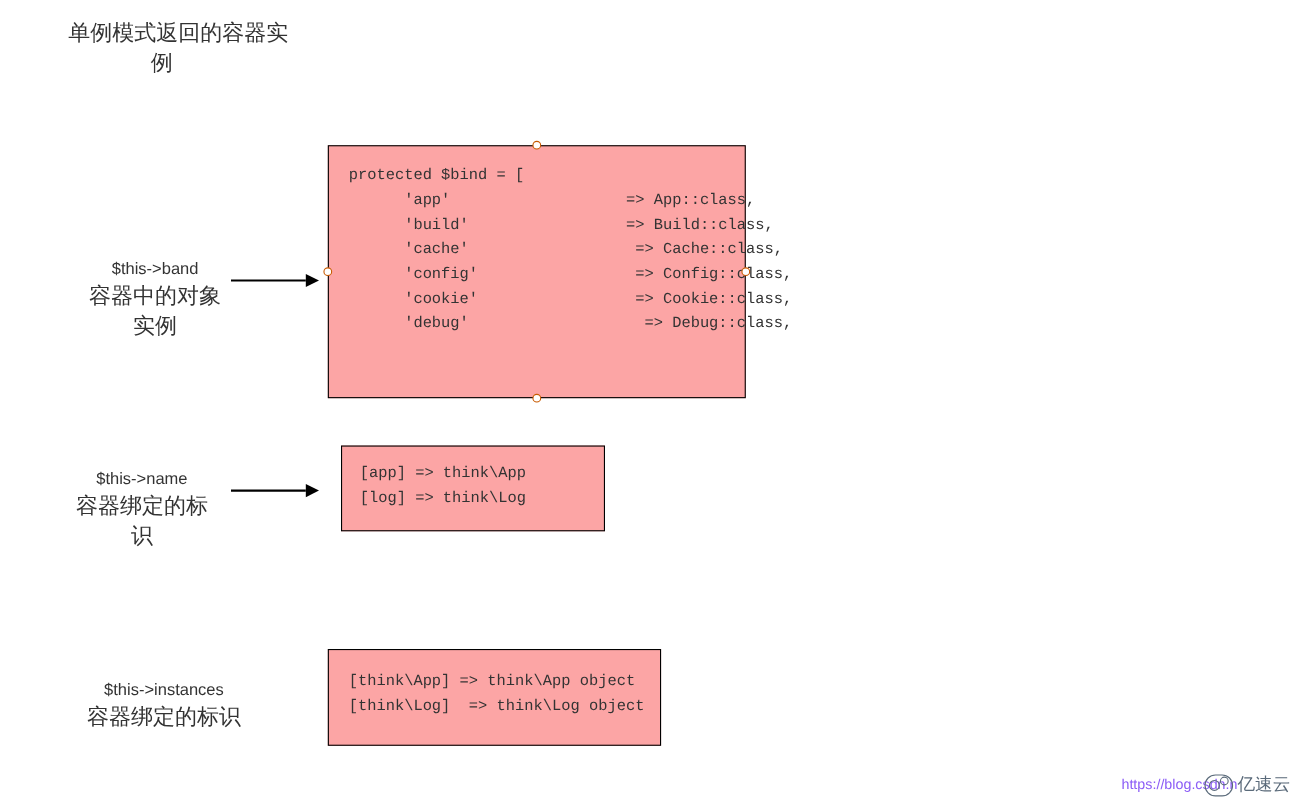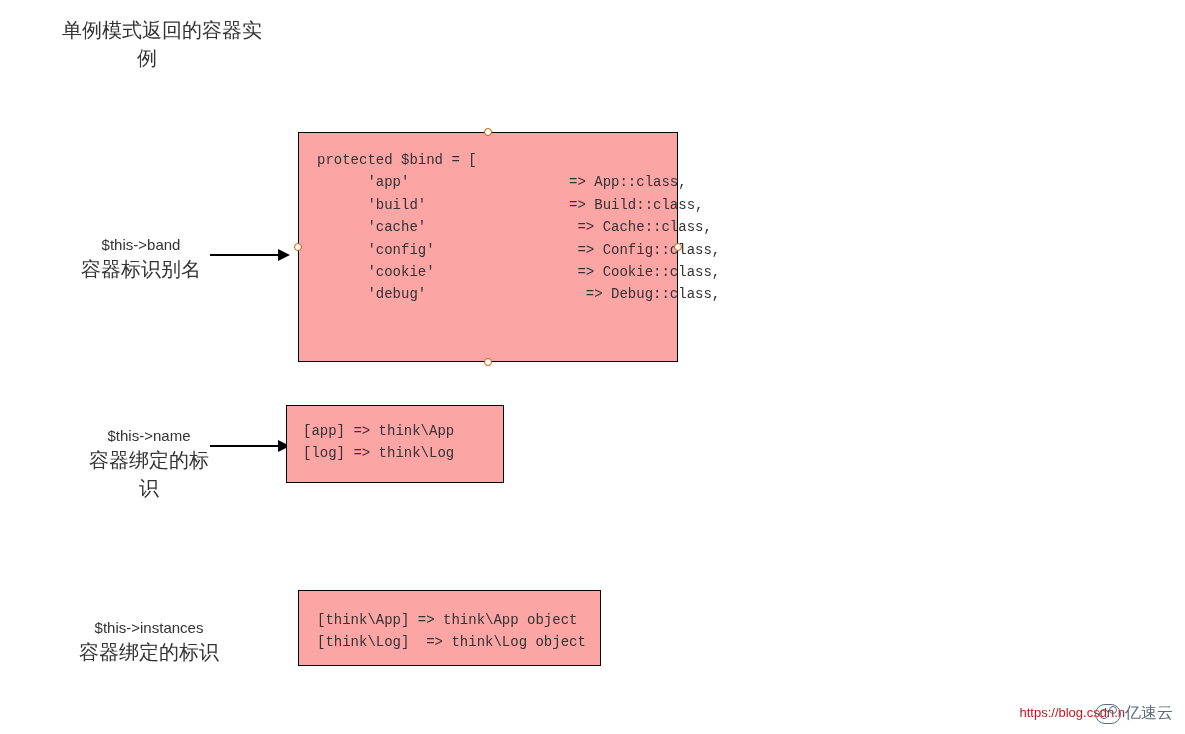--- a/index.html
+++ b/index.html
@@ -52,21 +52,21 @@
       width: 8px;
       height: 8px;
       border: 1px solid #c85a00;
       border-radius: 50%;
       background: #fff;
       transform: translate(-50%, -50%);
     }
     .watermark {
       position: absolute;
       font-size: 13px;
-      color: #b91c1c;
+      color: #8b5cf6;
     }
     .logo {
       position: absolute;
       right: 12px;
       bottom: 10px;
       font-size: 16px;
       color: #5a6a7a;
       display: flex;
       align-items: center;
       gap: 4px;
@@ -102,60 +102,60 @@
 </head>
 <body>
 
 <div class="label-block" style="left:62px; top:16px; width:170px;">
   <div class="label-desc" style="white-space:pre;">单例模式返回的容器实
 例</div>
 </div>
 
 <div class="label-block" style="left:76px; top:234px; width:130px;">
   <div class="label-title">$this-&gt;band</div>
-  <div class="label-desc">容器标识别名</div>
+  <div class="label-desc">容器中的对象实例</div>
 </div>
 
 <svg class="arrow" style="left:210px; top:245px; width:80px; height:20px;">
   <line class="arrow-line" x1="0" y1="10" x2="68" y2="10"></line>
   <polygon class="arrow-head" points="68,4 80,10 68,16"></polygon>
 </svg>
 
 <div class="box" style="left:298px; top:132px; width:380px; height:230px;">protected $bind = [
       'app'                   =&gt; App::class,
       'build'                 =&gt; Build::class,
       'cache'                  =&gt; Cache::class,
       'config'                 =&gt; Config::class,
       'cookie'                 =&gt; Cookie::class,
       'debug'                   =&gt; Debug::class,</div>
 
 <div class="handle" style="left:488px; top:132px;"></div>
 <div class="handle" style="left:488px; top:362px;"></div>
 <div class="handle" style="left:298px; top:247px;"></div>
 <div class="handle" style="left:678px; top:247px;"></div>
 
-<div class="label-block" style="left:84px; top:425px; width:130px;">
+<div class="label-block" style="left:64px; top:425px; width:130px;">
   <div class="label-title">$this-&gt;name</div>
   <div class="label-desc">容器绑定的标识</div>
 </div>
 
 <svg class="arrow" style="left:210px; top:436px; width:80px; height:20px;">
   <line class="arrow-line" x1="0" y1="10" x2="68" y2="10"></line>
   <polygon class="arrow-head" points="68,4 80,10 68,16"></polygon>
 </svg>
 
-<div class="box" style="left:286px; top:405px; width:218px; height:78px; padding:14px 16px;">[app] =&gt; think\App
+<div class="box" style="left:310px; top:405px; width:240px; height:78px; padding:14px 16px;">[app] =&gt; think\App
 [log] =&gt; think\Log</div>
 
 <div class="label-block" style="left:69px; top:617px; width:160px;">
   <div class="label-title">$this-&gt;instances</div>
   <div class="label-desc">容器绑定的标识</div>
 </div>
 
-<div class="box" style="left:298px; top:590px; width:303px; height:76px; padding:18px 18px;">[think\App] =&gt; think\App object
+<div class="box" style="left:298px; top:590px; width:303px; height:88px; padding:18px 18px;">[think\App] =&gt; think\App object
 [think\Log]  =&gt; think\Log object</div>
 
 <div class="watermark" style="right:60px; bottom:14px;">https://blog.csdn.n</div>
 
 <div class="logo">
   <span class="logo-icon"></span>
   <span>亿速云</span>
 </div>
 
 </body></html>

